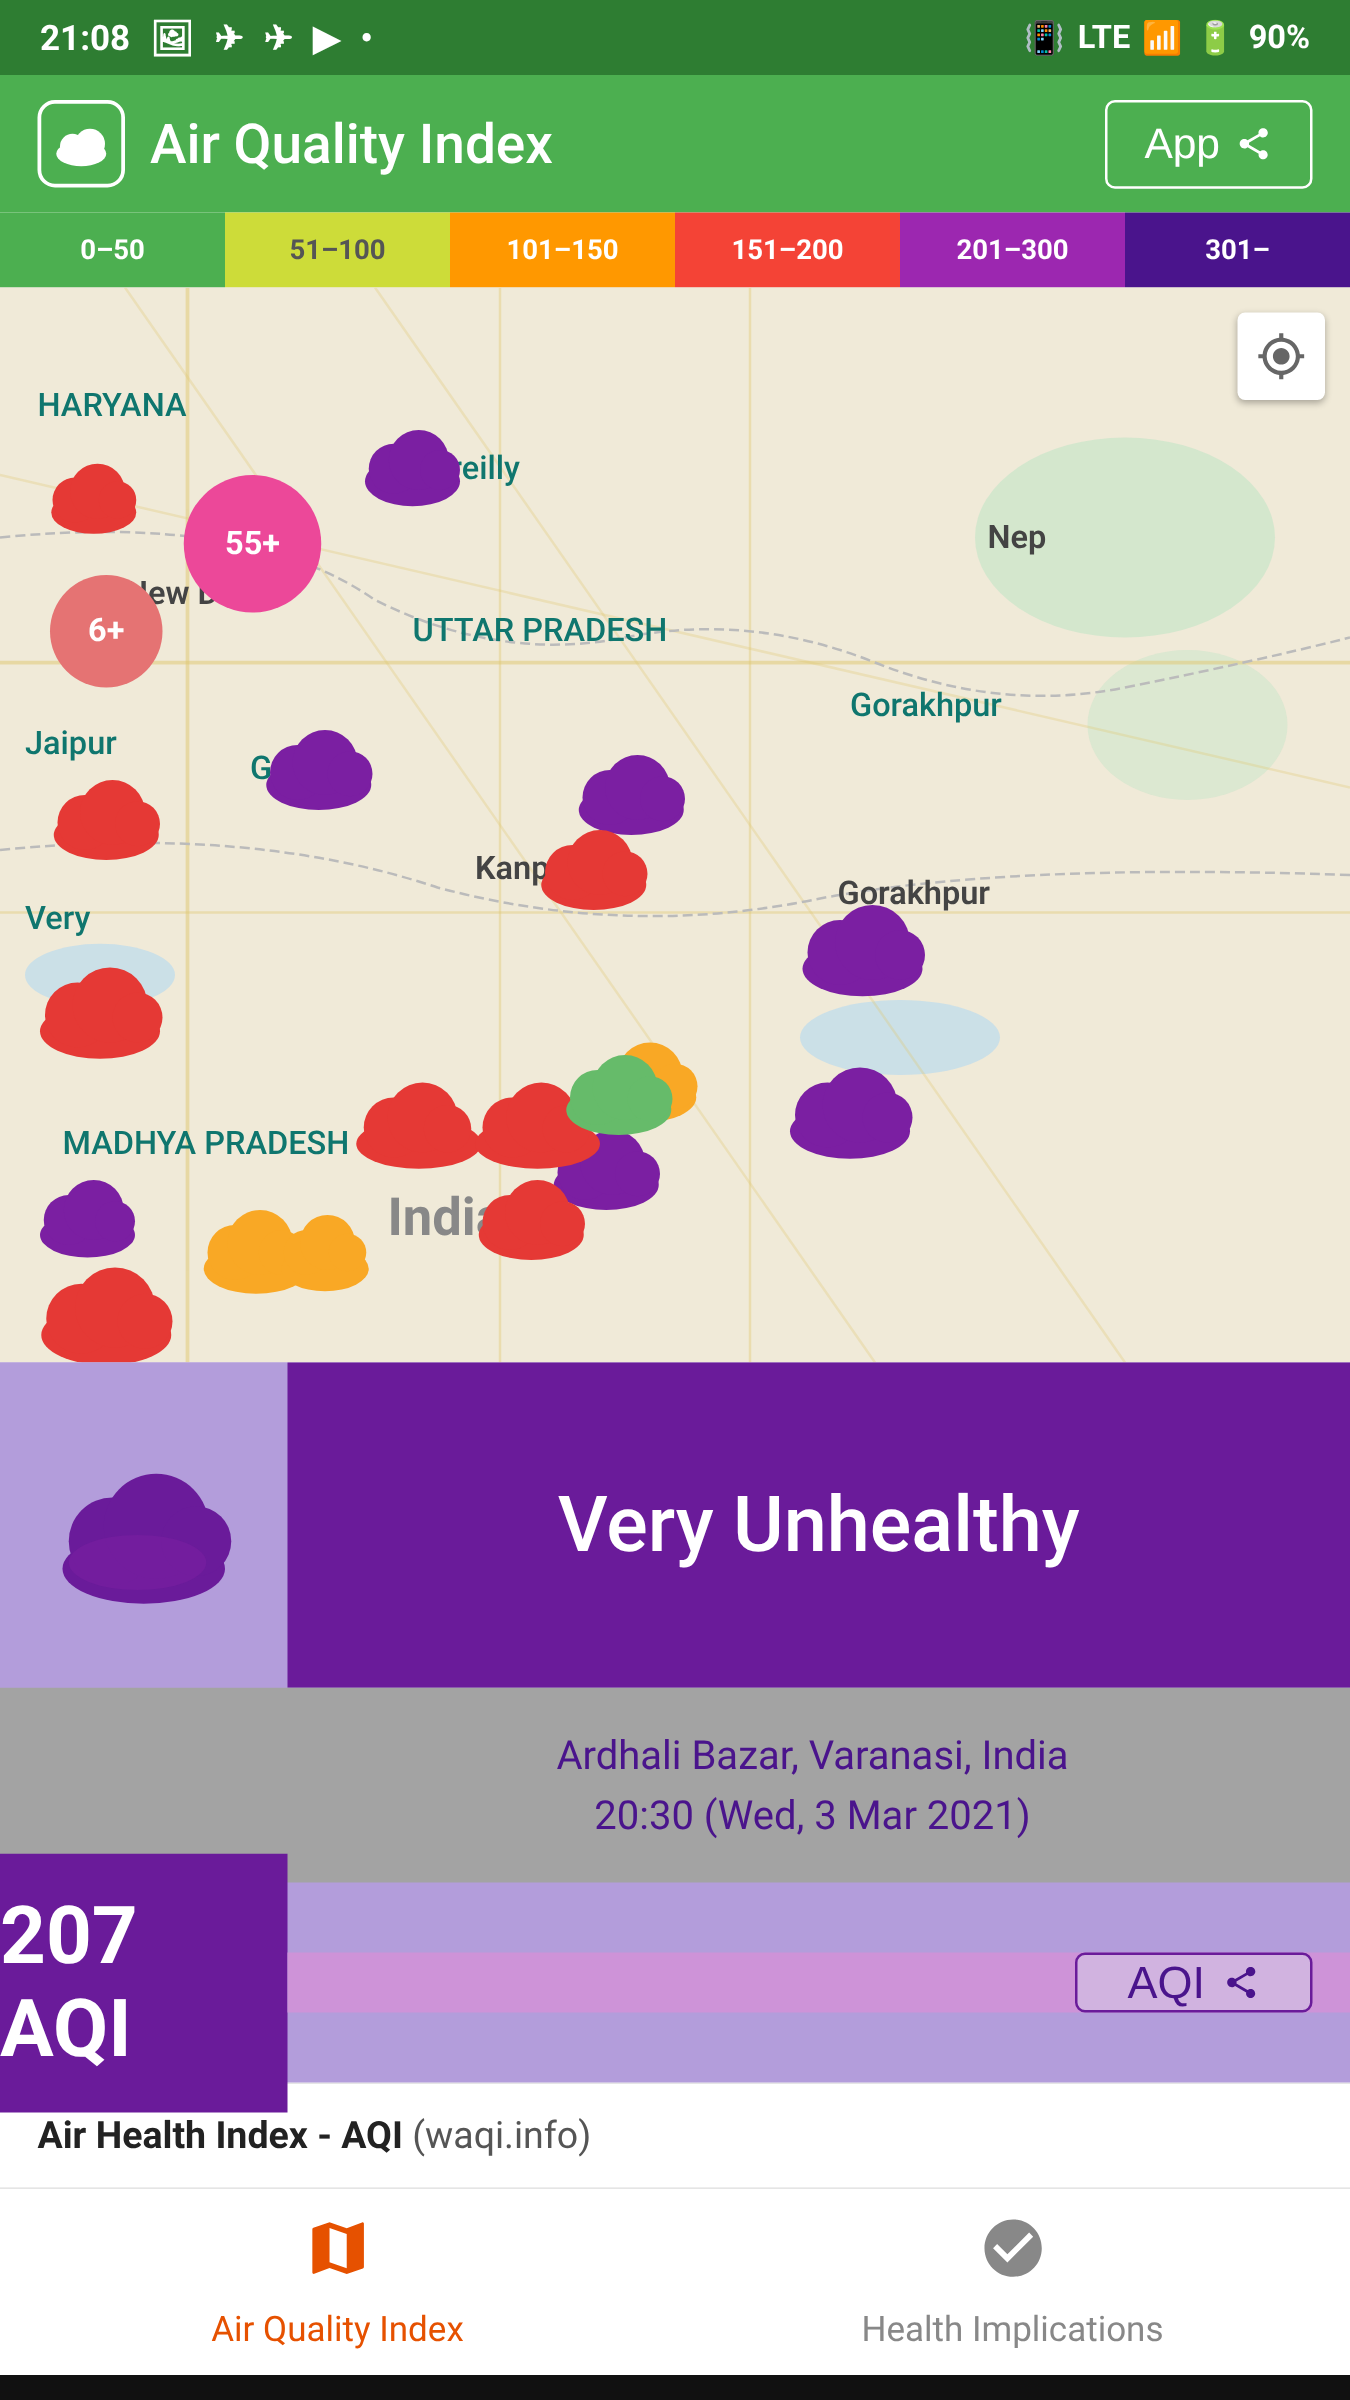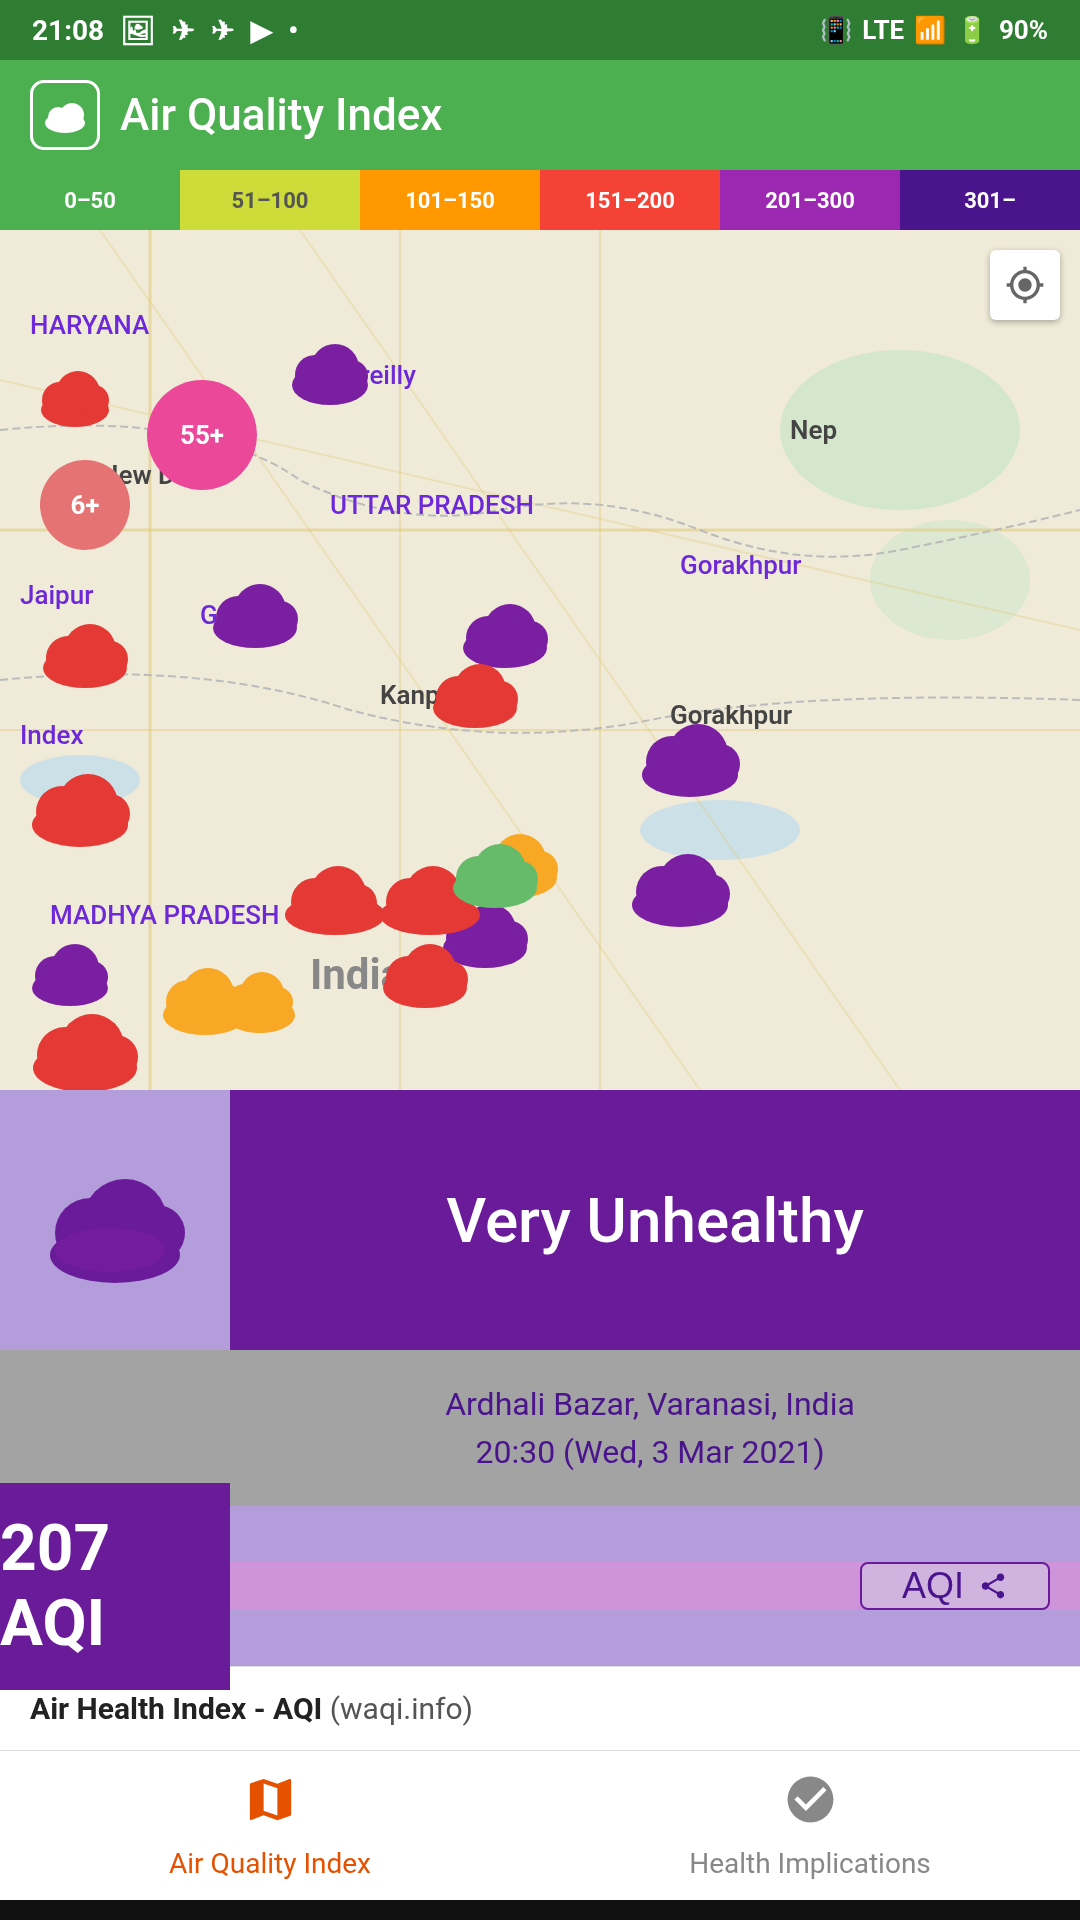--- a/index.html
+++ b/index.html
@@ -89,21 +89,21 @@
     .map-bg {
       width: 100%;
       height: 100%;
       position: absolute;
       top: 0; left: 0;
     }
     
     .map-label {
       position: absolute;
       font-size: 26px;
-      color: #6d28d9;
+      color: #0f766e;
       font-weight: 500;
     }
     .map-label-large {
       position: absolute;
       font-size: 42px;
       color: #888;
       font-weight: bold;
     }
 
     
@@ -279,20 +279,26 @@
   <div class="header-left">
     <div class="header-logo">
       <svg width="50" height="40" viewBox="0 0 50 40">
         <ellipse cx="25" cy="28" rx="20" ry="10" fill="white"></ellipse>
         <circle cx="18" cy="22" r="10" fill="white"></circle>
         <circle cx="32" cy="20" r="12" fill="white"></circle>
       </svg>
     </div>
     <span class="header-title">Air Quality Index</span>
   </div>
+  <button class="share-btn">
+    <span>App</span>
+    <svg width="30" height="30" viewBox="0 0 24 24" fill="white">
+      <path d="M18 16.08c-.76 0-1.44.3-1.96.77L8.91 12.7c.05-.23.09-.46.09-.7s-.04-.47-.09-.7l7.05-4.11c.54.5 1.25.81 2.04.81 1.66 0 3-1.34 3-3s-1.34-3-3-3-3 1.34-3 3c0 .24.04.47.09.7L8.04 9.81C7.5 9.31 6.79 9 6 9c-1.66 0-3 1.34-3 3s1.34 3 3 3c.79 0 1.5-.31 2.04-.81l7.12 4.16c-.05.21-.08.43-.08.65 0 1.61 1.31 2.92 2.92 2.92s2.92-1.31 2.92-2.92-1.31-2.92-2.92-2.92z"></path>
+    </svg>
+  </button>
 </div>
 
 <div class="aqi-scale">
   <div class="aqi-scale-item" style="background:#4caf50;">0–50</div>
   <div class="aqi-scale-item" style="background:#cddc39; color:#555;">51–100</div>
   <div class="aqi-scale-item" style="background:#ff9800;">101–150</div>
   <div class="aqi-scale-item" style="background:#f44336;">151–200</div>
   <div class="aqi-scale-item" style="background:#9c27b0;">201–300</div>
   <div class="aqi-scale-item" style="background:#4a148c;">301–</div>
 </div>
@@ -324,21 +330,21 @@
 
   <span class="map-label" style="top:80px; left:30px;">HARYANA</span>
   <span class="map-label" style="top:230px; left:100px; font-weight:600; color:#444;">New Delhi</span>
   <span class="map-label" style="top:350px; left:20px;">Jaipur</span>
   <span class="map-label" style="top:260px; left:330px;">UTTAR PRADESH</span>
   <span class="map-label" style="top:450px; left:380px; font-weight:600; color:#444;">Kanpur</span>
   <span class="map-label" style="top:470px; left:670px; font-weight:600; color:#444;">Gorakhpur</span>
   <span class="map-label" style="top:320px; left:680px;">Gorakhpur</span>
   <span class="map-label" style="top:130px; left:330px;">Bareilly</span>
   <span class="map-label" style="top:370px; left:200px;">Gwalior</span>
-  <span class="map-label" style="top:490px; left:20px;">Index</span>
+  <span class="map-label" style="top:490px; left:20px;">Very</span>
   <span class="map-label-large" style="top:720px; left:310px;">India</span>
   <span class="map-label" style="top:670px; left:50px;">MADHYA PRADESH</span>
   <span class="map-label" style="top:185px; left:790px; font-weight:600; color:#444;">Nep</span>
 
   <div class="cluster-marker" style="width:110px;height:110px;top:150px;left:147px;background:#ec4899;">55+</div>
   <div class="cluster-marker" style="width:90px;height:90px;top:230px;left:40px;background:#e57373;">6+</div>
 
   <div class="cloud-marker" style="top:100px;left:280px;width:100px;height:80px;">
     <svg width="100" height="80" viewBox="0 0 100 80">
         <ellipse cx="50" cy="55" rx="38" ry="20" fill="#7b1fa2"></ellipse>

